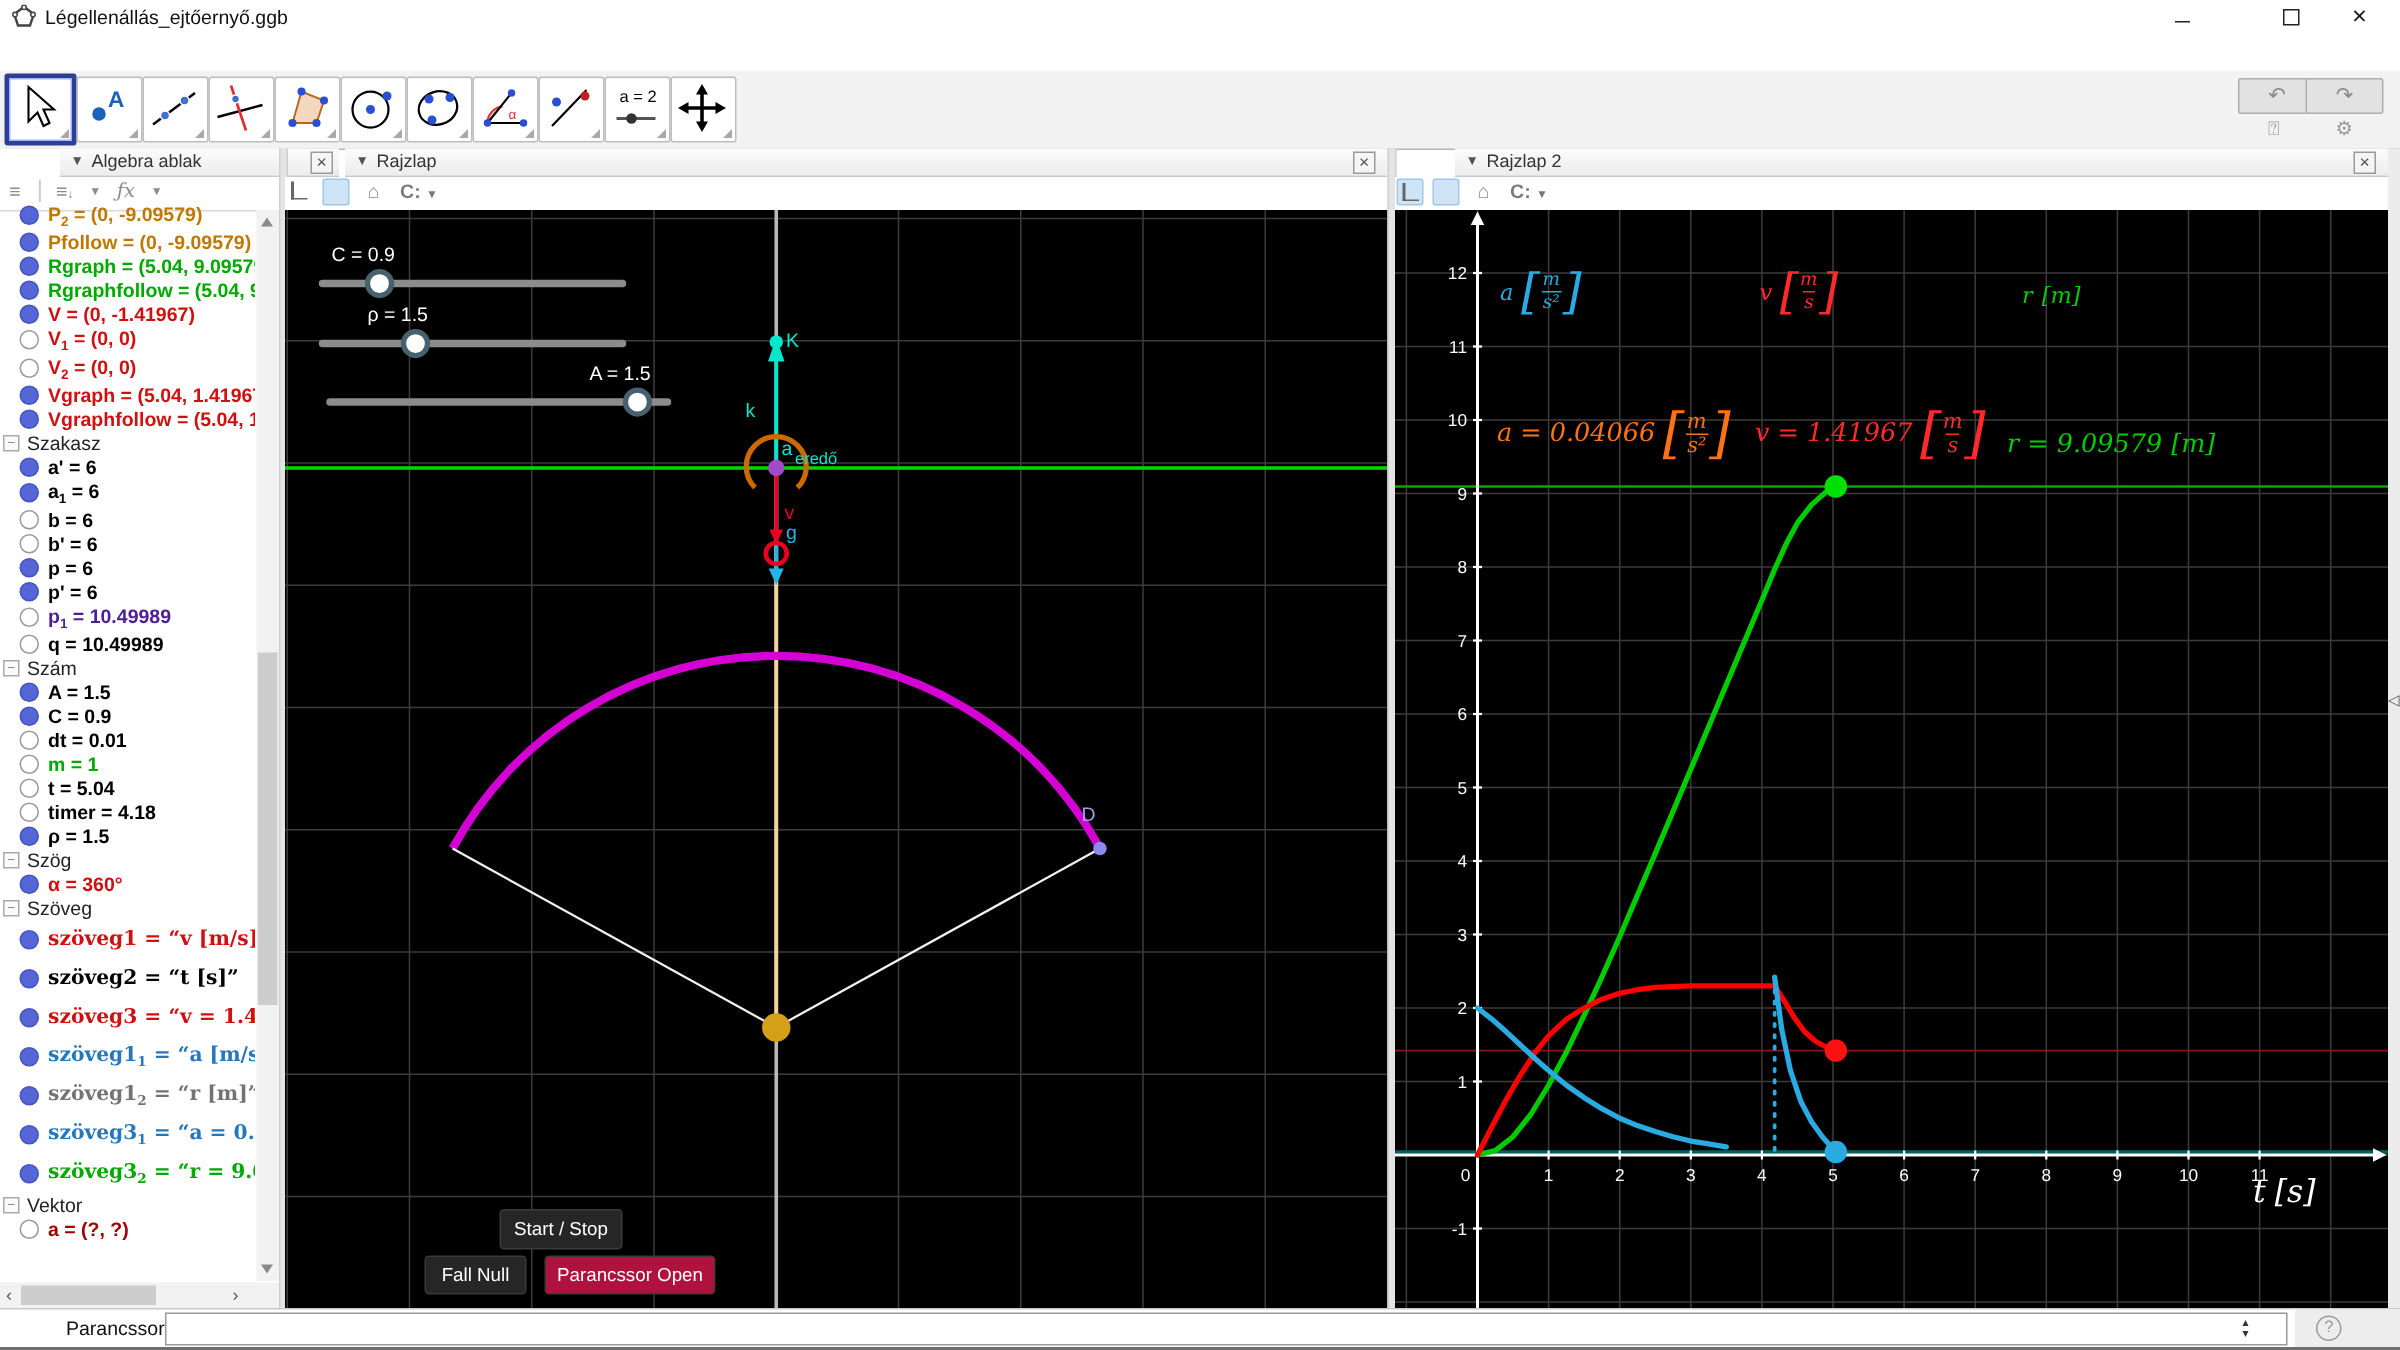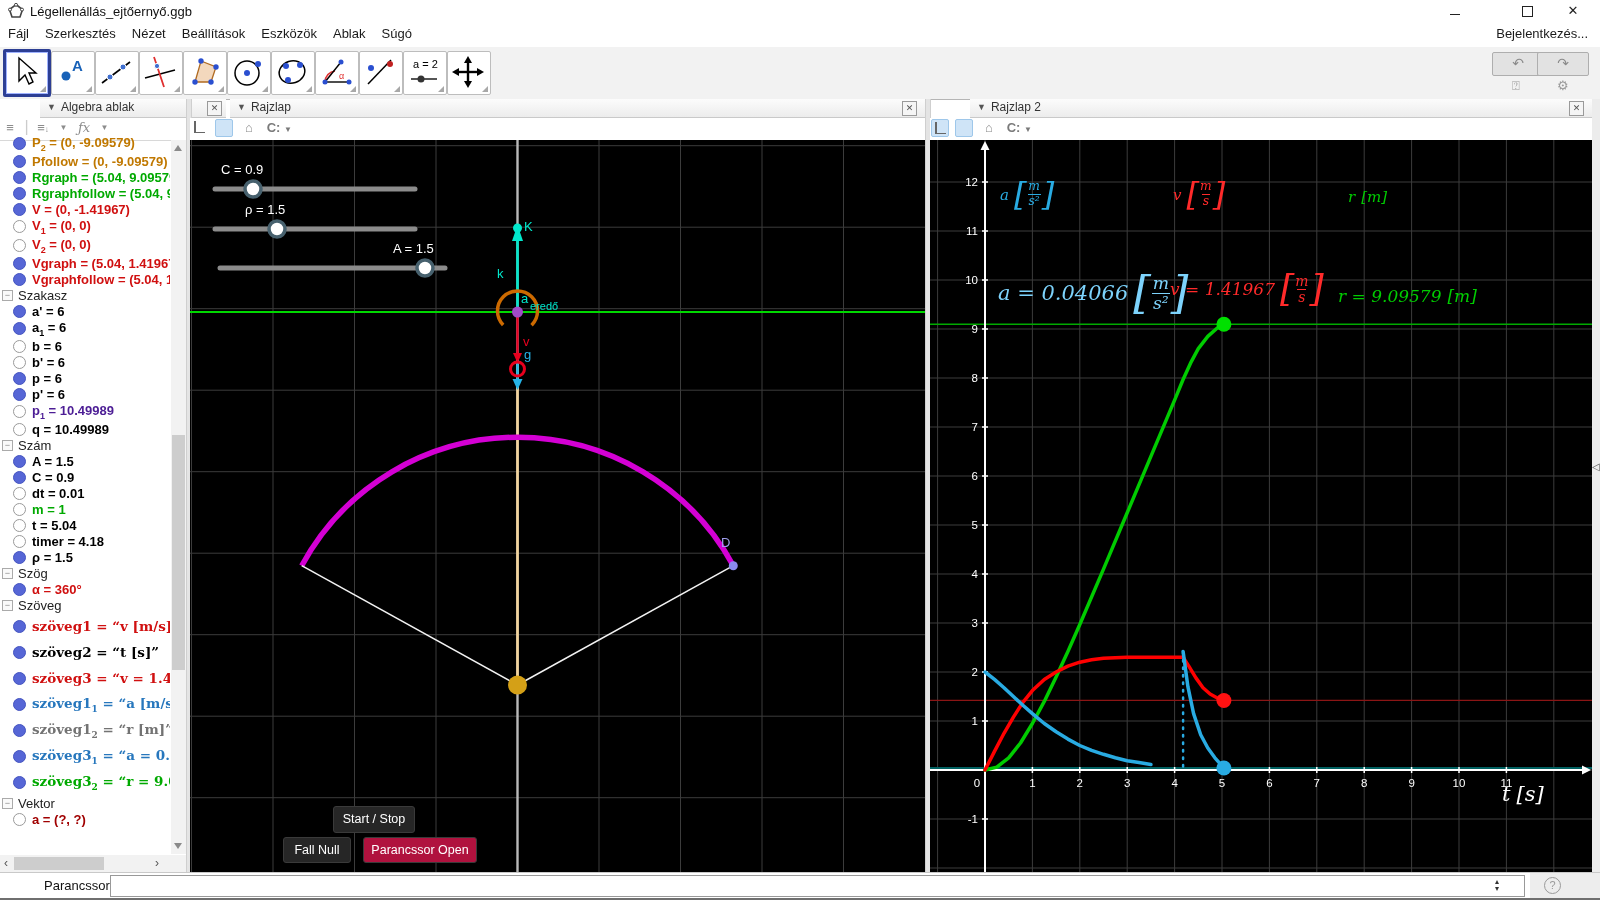--- a/index.html
+++ b/index.html
@@ -101,24 +101,20 @@
           <circle cx="14" cy="6.6" r="1.5" fill="#fff" stroke="#444"></circle>
           <circle cx="2" cy="6.6" r="1.5" fill="#fff" stroke="#444"></circle>
         </svg>
     </span>
     <span id="title-text" class="abs">Légellenállás_ejtőernyő.ggb</span>
     <span id="win-min" class="abs winbtn"><span class="minbar"></span></span>
     <span id="win-restore" class="abs winbtn"><span class="restbox"></span></span>
     <span id="win-close" class="abs winbtn">✕</span>
   </div>
 
-  <div id="menubar" class="abs">
-    <span class="menu-items"><span class="menu-item">Fájl</span><span class="menu-item">Szerkesztés</span><span class="menu-item">Nézet</span><span class="menu-item">Beállítások</span><span class="menu-item">Eszközök</span><span class="menu-item">Ablak</span><span class="menu-item">Súgó</span></span>
-    <span id="signin">Bejelentkezés...</span>
-  </div>
 
   <div id="toolbar" class="abs">
     <div class="tbtn selected" style="left:5px">
       <svg width="34" height="34" viewBox="0 0 34 34">
           <path d="M10 3 L10 26 L16 20 L20 29 L24 27 L20 18 L27 18 Z" fill="#fff" stroke="#000" stroke-width="1.4"></path>
         </svg>
         <span class="dd"></span>
     </div>
     <div class="tbtn" style="left:51px">
       <svg width="34" height="34" viewBox="0 0 34 34">
@@ -599,21 +595,21 @@
             <span class="frac">
               <span class="num">m</span>
               <span class="den">s</span>
             </span>
             <span class="br">]</span>
           </div>
           <div class="mlabel" style="left: 418px; top: 48px; color: rgb(0, 204, 0); font-size: 15px;">
             <span class="pre">r</span>
             <span class="plain">[m]</span>
           </div>
-          <div class="mlabel" style="left: 68px; top: 133px; color: #7dd3fc; font-size: 21px;">
+          <div class="mlabel" style="left: 68px; top: 133px; color: #f97316; font-size: 17px;">
             <span class="pre">a = 0.04066</span>
             <span class="br">[</span>
             <span class="frac">
               <span class="num">m</span>
               <span class="den">s²</span>
             </span>
             <span class="br">]</span>
           </div>
           <div class="mlabel" style="left: 240px; top: 133px; color: rgb(255, 42, 42); font-size: 17px;">
             <span class="pre">v = 1.41967</span>

